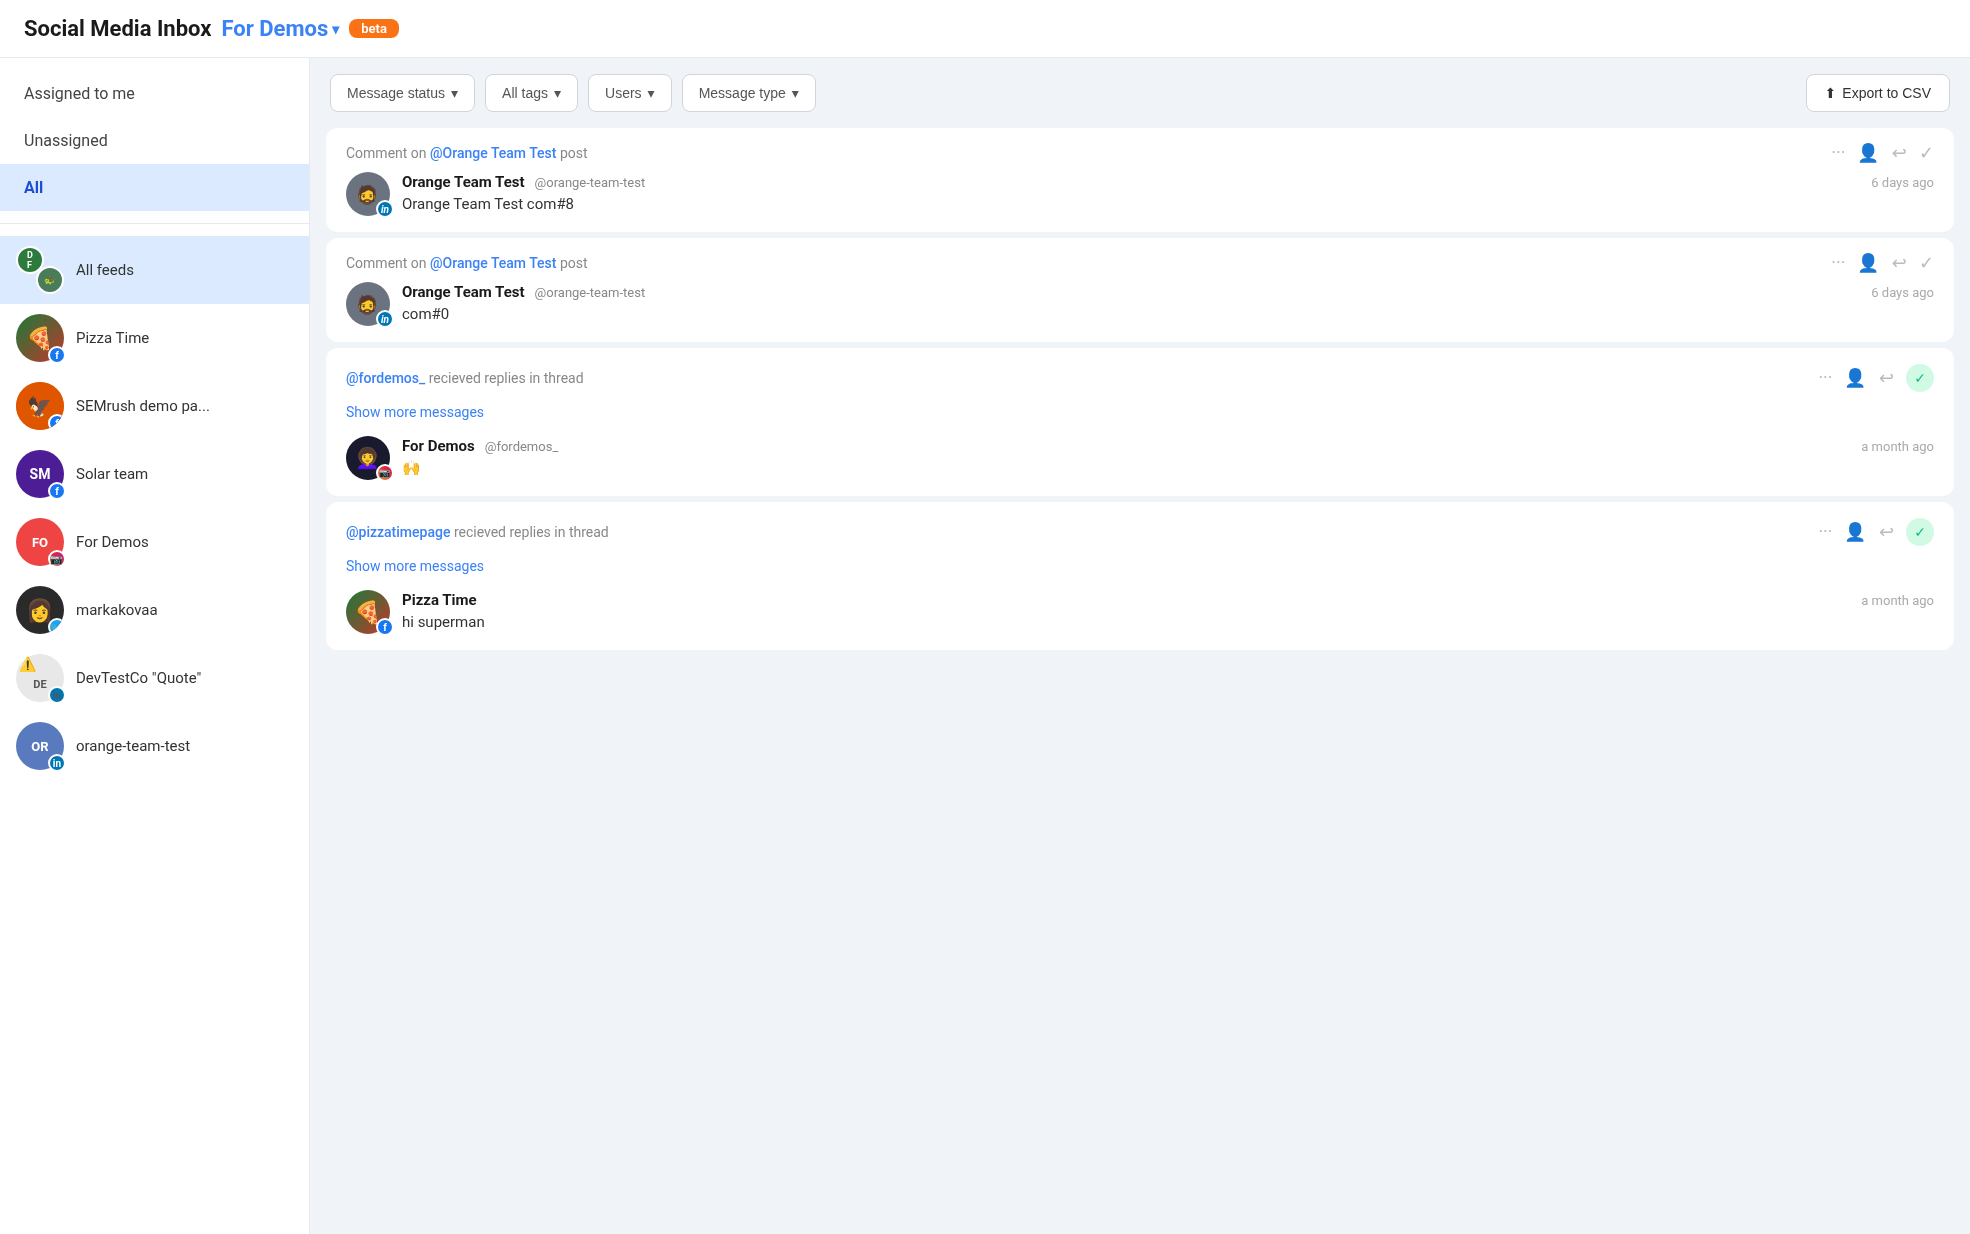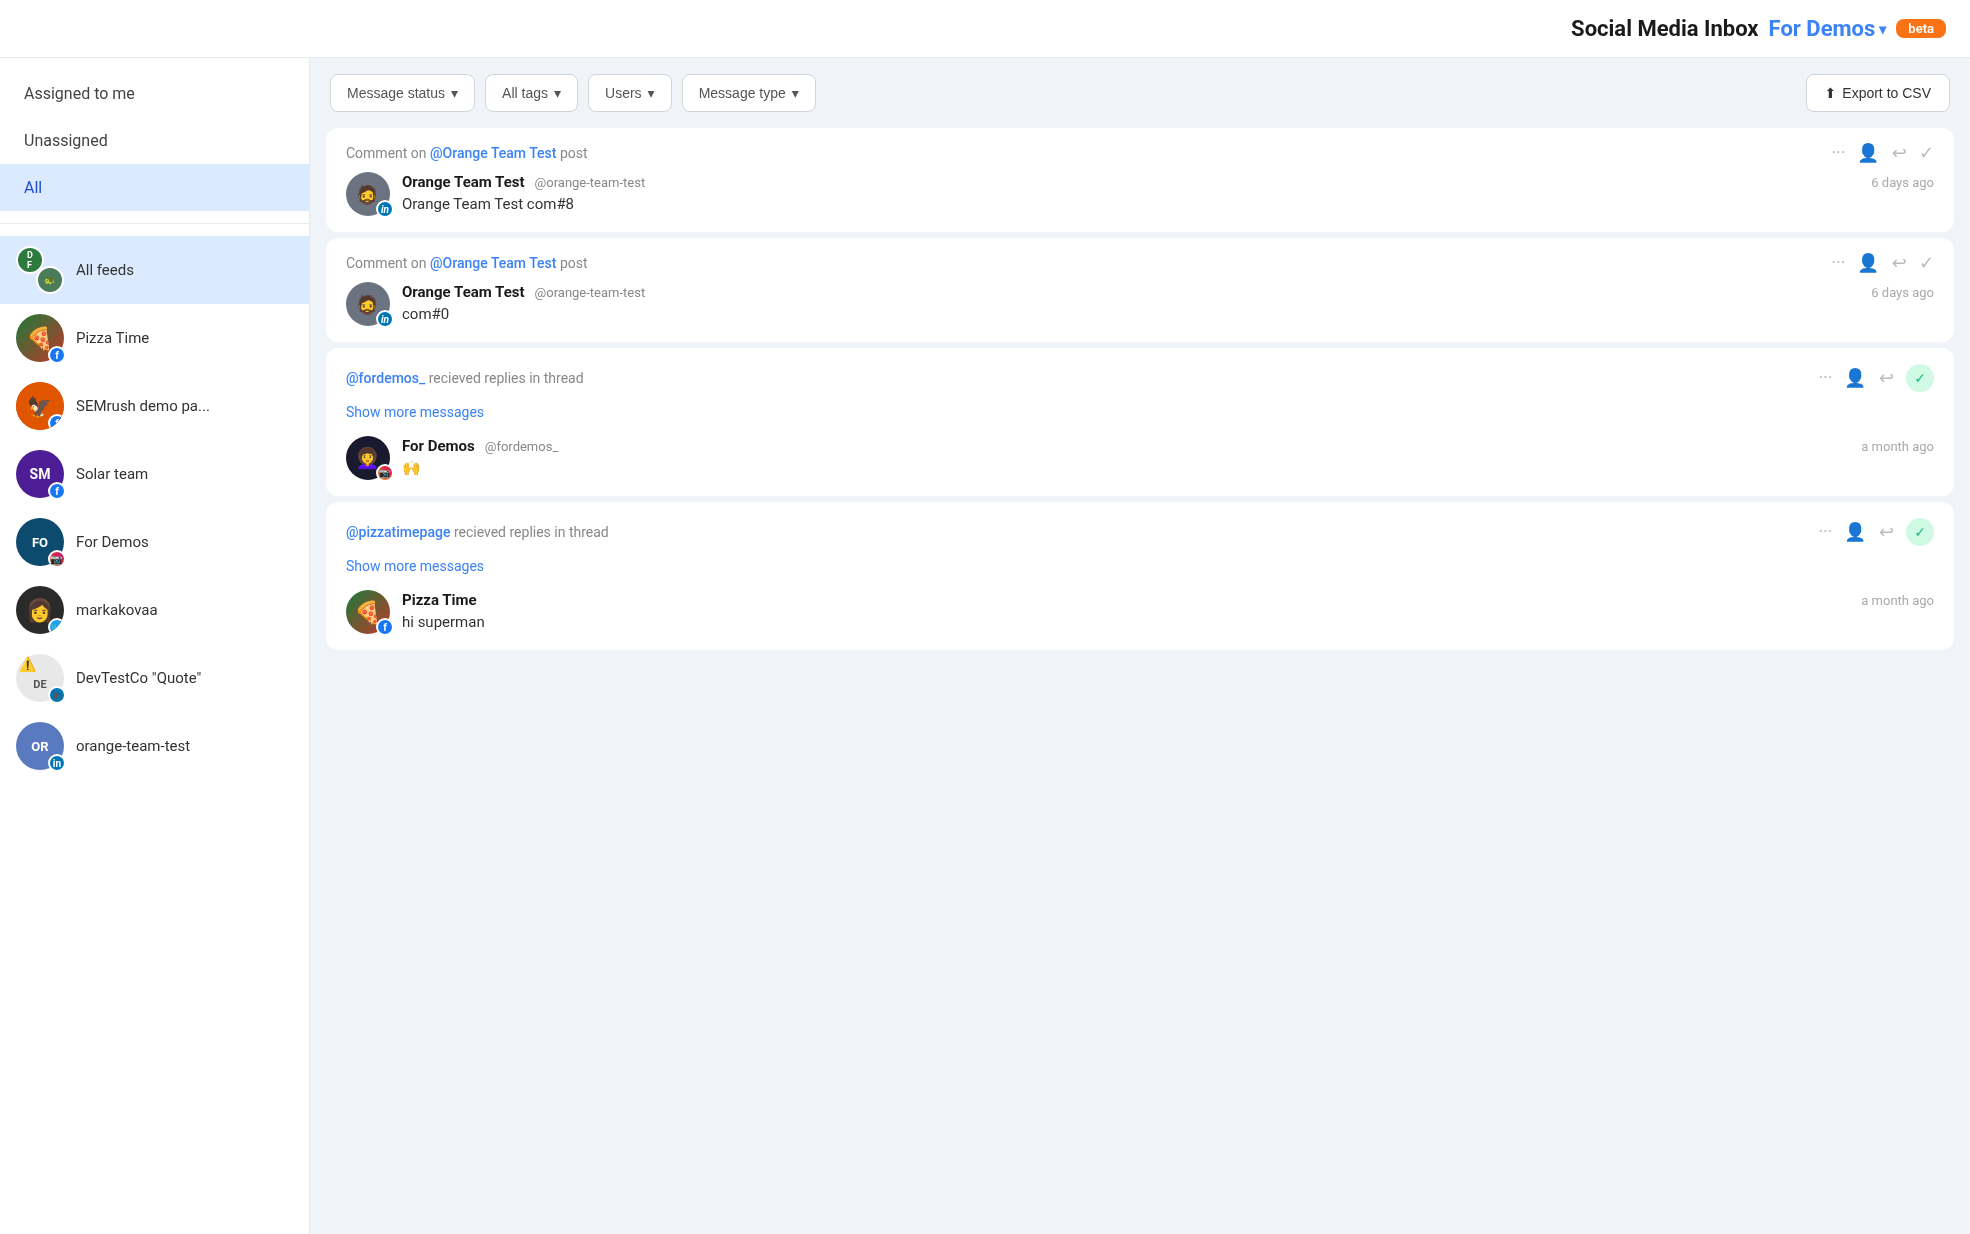--- a/index.html
+++ b/index.html
@@ -16,21 +16,20 @@
       flex-direction: column;
     }
     
     .header {
       padding: 16px 24px;
       display: flex;
       align-items: center;
       gap: 10px;
       border-bottom: 1px solid #e8eaed;
       background: #fff;
-      justify-content: flex-end;
     }
     .header-title {
       font-size: 22px;
       font-weight: 700;
       color: #1a1a1a;
     }
     .header-demo {
       font-size: 22px;
       font-weight: 700;
       color: #3b82f6;
@@ -70,21 +69,21 @@
     .sidebar-nav-item {
       padding: 14px 24px;
       font-size: 16px;
       color: #444;
       cursor: pointer;
       border-radius: 0;
     }
     .sidebar-nav-item.active {
       background: #dbeafe;
       color: #1d4ed8;
-      font-weight: 400;
+      font-weight: 700;
     }
     .sidebar-feeds {
       padding: 12px 0;
     }
     .feed-item {
       display: flex;
       align-items: center;
       gap: 12px;
       padding: 10px 16px;
       cursor: pointer;
@@ -408,21 +407,21 @@
 
         <div class="feed-item">
           <div class="feed-avatar" style="background: #4c1d95; font-size:14px; font-weight:700; color:#fff;">
             <span>SM</span>
             <div class="social-badge facebook">f</div>
           </div>
           <span class="feed-label">Solar team</span>
         </div>
 
         <div class="feed-item">
-          <div class="feed-avatar fordemos-avatar" style="background:#0c4a6e; color:#fff; font-size:13px; font-weight:700;">
+          <div class="feed-avatar fordemos-avatar" style="background:#ef4444; color:#fff; font-size:13px; font-weight:700;">
             FO
             <div class="social-badge instagram">📷</div>
           </div>
           <span class="feed-label">For Demos</span>
         </div>
 
         <div class="feed-item">
           <div class="feed-avatar" style="background:#2a2a2a; font-size:22px; overflow:hidden;">
             <span>👩</span>
             <div class="social-badge twitter">🐦</div>

